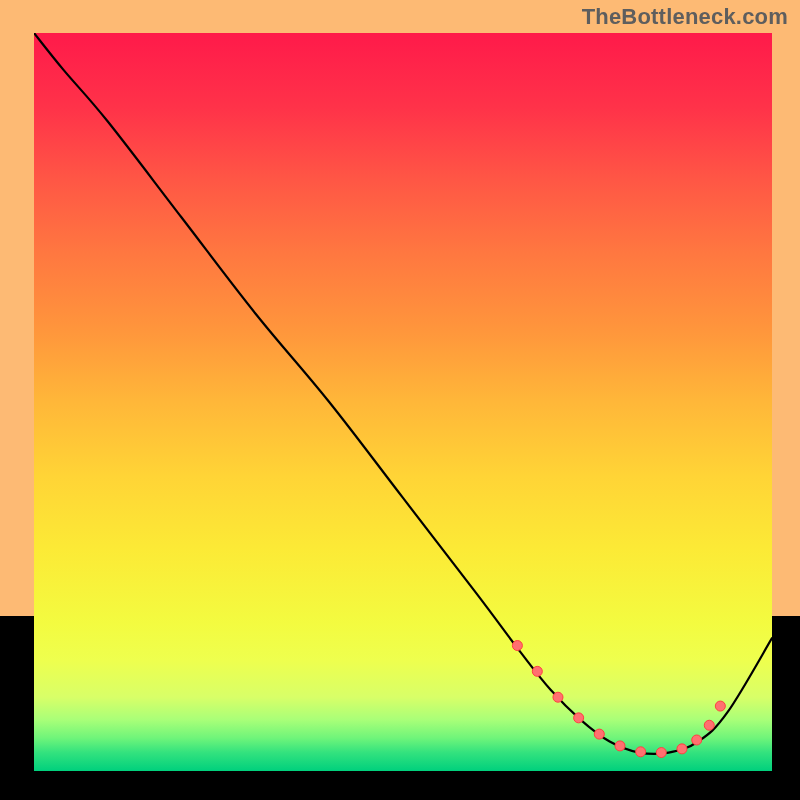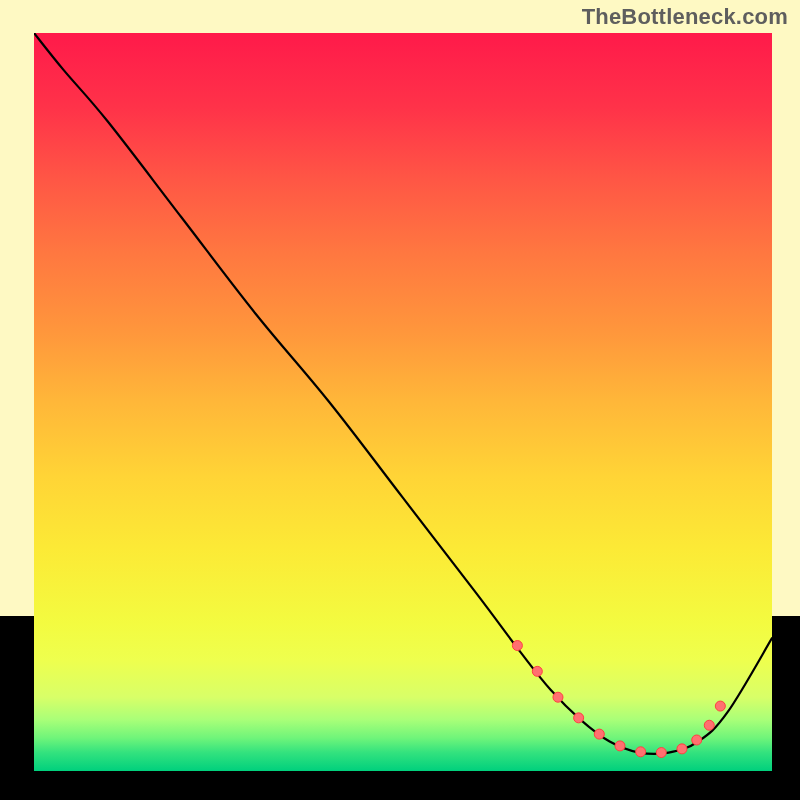--- a/index.html
+++ b/index.html
@@ -8,21 +8,21 @@
     width: 800px;
     height: 800px;
     background: #000;
     font-family: Arial, Helvetica, sans-serif;
     overflow: hidden;
   }
   .frame {
     position: relative;
     width: 800px;
     height: 616px;
-    background: #fef9c3;
+    background: #fdba74;
   }
   .attribution {
     position: absolute;
     top: 4px;
     right: 12px;
     color: #5e5e5e;
     font-size: 22px;
     font-weight: 600;
     letter-spacing: 0.2px;
     font-family: Arial, Helvetica, sans-serif;

